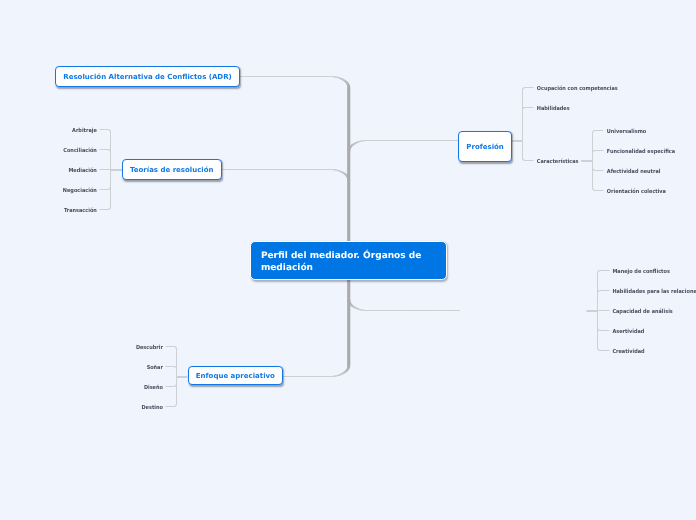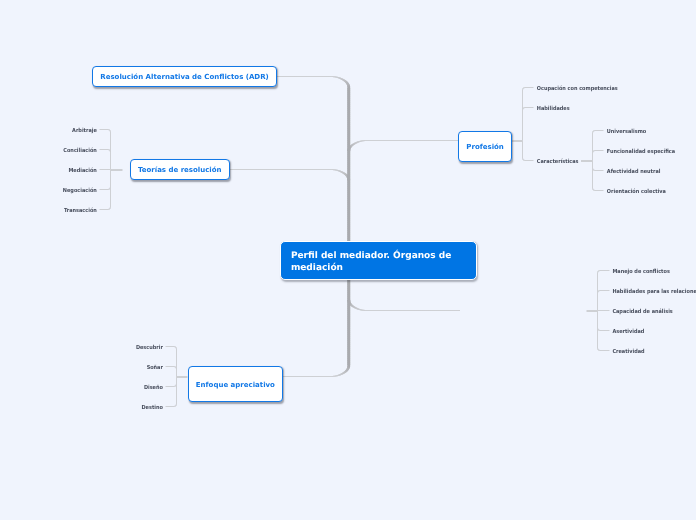--- a/index.html
+++ b/index.html
@@ -11,21 +11,21 @@
   #stage{position:relative;width:696px;height:520px;background:#f0f4fd;}
   svg.links{position:absolute;left:0;top:0;width:696px;height:520px;pointer-events:none;}
   .node{position:absolute;box-sizing:border-box;display:flex;align-items:center;
         justify-content:center;padding:0 7.3px;}
   .nb{border:1.5px solid #1278e6;background:#ffffff;border-radius:4px;
       box-shadow:1px 1.4px 1.6px rgba(35,40,55,.42);}
   .nb .lbl{color:#1278e6;font-weight:bold;font-size:7px;white-space:nowrap;
            position:relative;top:0.8px;}
   .root{background:#0075e4;border:1.2px solid #ffffff;border-radius:5px;
         box-shadow:1px 1.4px 1.8px rgba(35,40,55,.34);
-        justify-content:flex-end;padding:0 10px;margin-left:30px;}
+        justify-content:flex-end;padding:0 10px;}
   .root .lbl{color:#ffffff;font-weight:bold;font-size:9px;line-height:11.2px;
              position:relative;top:2px;}
   .leaf{position:absolute;color:#474d5c;font-size:5.5px;font-weight:bold;
         font-stretch:condensed;white-space:nowrap;line-height:7px;}
   .leaf.r{text-align:right;}
 </style>
 </head>
 <body>
 
 <div id="stage">
@@ -1461,29 +1461,29 @@
         <path d="M347.33,351.33L347.33,355.12L350.17,355.12L350.17,351.33Z" fill="#a9aaae"></path>
         <path d="M347.33,353.33L347.33,357.12L350.17,357.12L350.17,353.33Z" fill="#a9aaae"></path>
         <path d="M347.33,355.32L347.33,359.12L350.17,359.12L350.17,355.32Z" fill="#a9aaae"></path>
         <path d="M347.33,357.32L347.33,361.11L350.17,361.11L350.17,357.32Z" fill="#a9aaae"></path>
         <path d="M347.33,359.31L347.33,363.11L350.17,363.11L350.17,359.31Z" fill="#a9aaae"></path>
         <path d="M347.33,361.31L347.33,365.10L350.17,365.10L350.17,361.31Z" fill="#a9aaae"></path>
         <path d="M347.33,363.31L347.33,366.20L350.17,366.20L350.17,363.31Z" fill="#a9aaae"></path>
       </g>
   </svg>
 
-  <div class="node nb" id="n-adr" style="left:55px;top:66px;height:20.8px;margin-left:37px;">
+  <div class="node nb" id="n-adr" style="left:55px;top:66px;height:20.8px;">
     <span class="lbl">Resolución Alternativa de Conflictos (ADR)</span>
   </div>
 
-  <div class="node nb" id="n-teorias" style="left:121.6px;top:158.9px;height:21px;margin-left:8px;">
+  <div class="node nb" id="n-teorias" style="left:121.6px;top:158.9px;height:21px;">
     <span class="lbl">Teorías de resolución</span>
   </div>
 
-  <div class="node nb" id="n-enfoque" style="left:187.5px;top:366px;height:36px;">
+  <div class="node nb" id="n-enfoque" style="left:187.5px;top:366px;height:19px;">
     <span class="lbl">Enfoque apreciativo</span>
   </div>
 
   <div class="node root" id="n-root" style="left:249.9px;top:240.9px;width:197.2px;height:39.6px;">
     <span class="lbl">Perfil del mediador. Órganos de mediación</span>
   </div>
 
   <div class="node nb" id="n-profesion" style="left:458px;top:130.7px;height:31px;">
     <span class="lbl">Profesión</span>
   </div>

